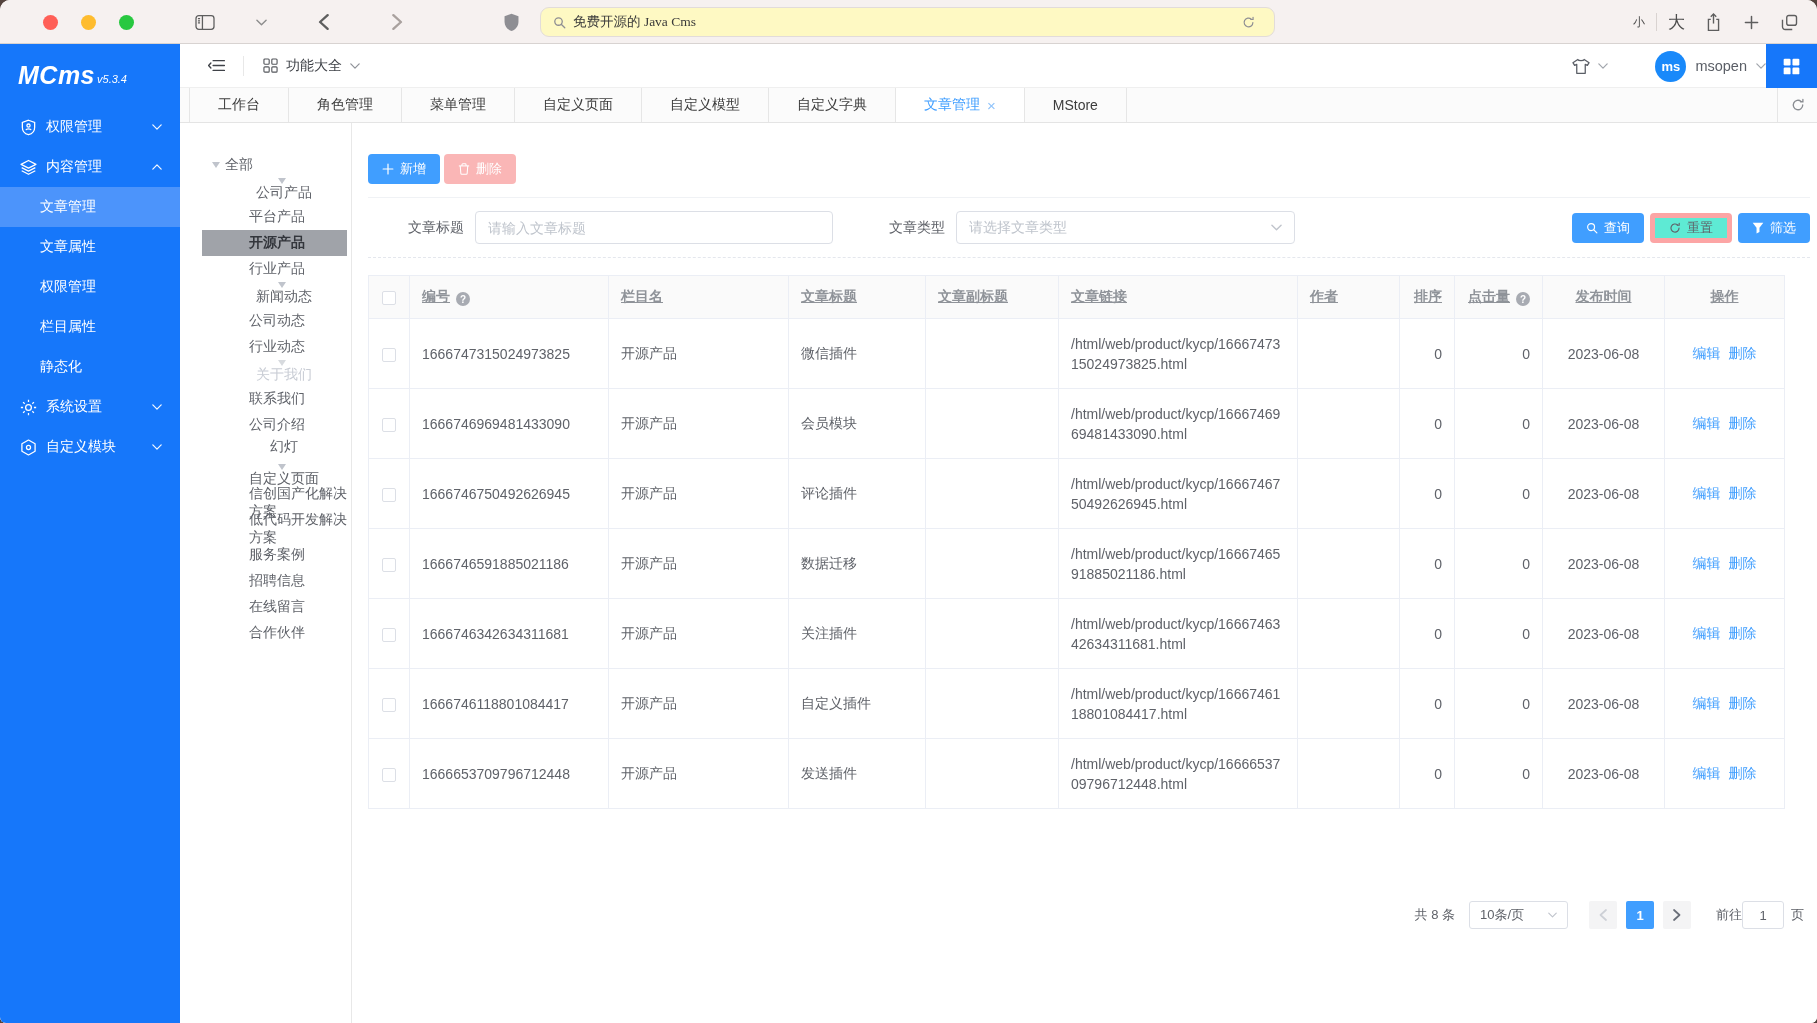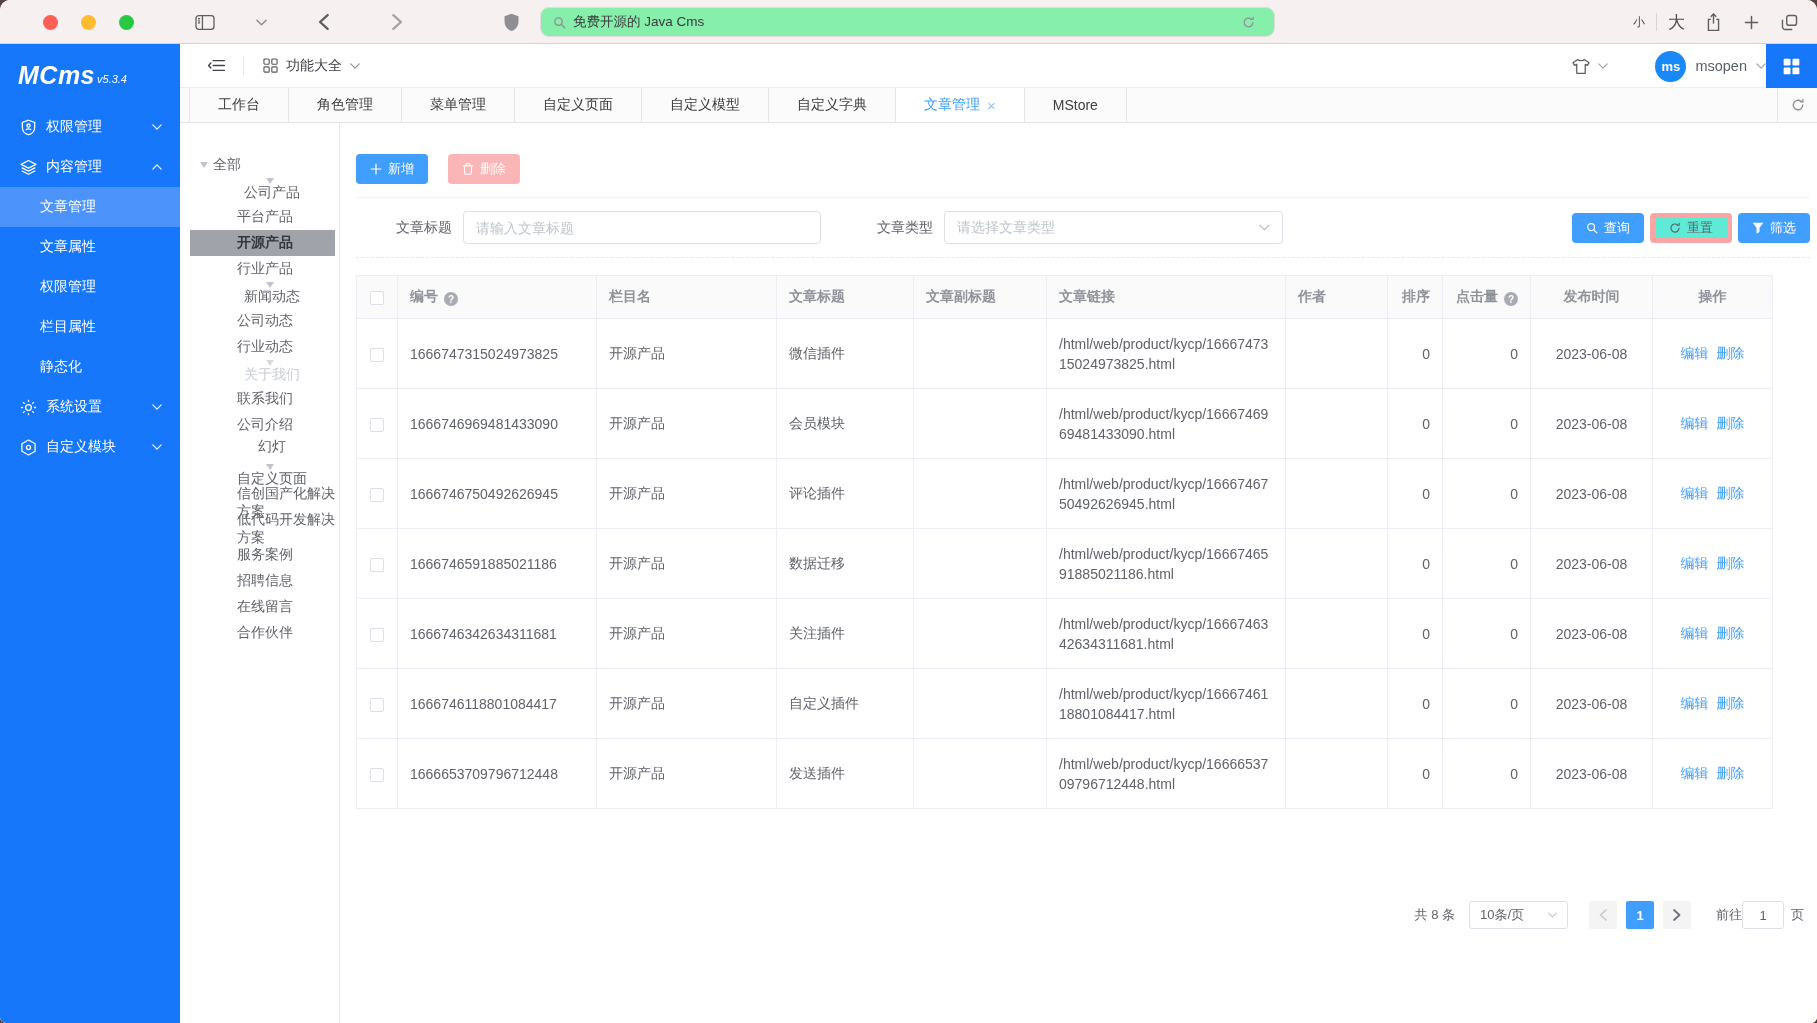--- a/index.html
+++ b/index.html
@@ -15,23 +15,23 @@
   .chrome { height:44px; background:#f6f1f0; border-bottom:1px solid #d8d3d1; position:relative; }
   .traffic { position:absolute; left:43px; top:15px; display:flex; gap:23px; }
   .dot { width:15px; height:15px; border-radius:50%; }
   .dot-red { background:#ff5f57; } .dot-yellow { background:#febc2e; } .dot-green { background:#28c840; }
   .chrome-ic { position:absolute; top:0; height:44px; display:flex; align-items:center; color:#5e5e5e; }
   .ic-panel { left:195px; width:22px; } .ic-panel .icn{width:20px;height:15px;}
   .ic-chev { left:256px; width:12px; color:#8c8c8c; } .ic-chev .icn{width:11px;height:7px;}
   .ic-back { left:318px; } .ic-back .icn{width:11px;height:18px;}
   .ic-fwd { left:392px; color:#a9a19e; } .ic-fwd .icn{width:11px;height:18px;}
   .ic-shield { left:503px; color:#8e8e93; } .ic-shield .icn{width:17px;height:19px;}
-  .addr-field { position:absolute; left:540px; top:7px; width:735px; height:30px; background:#86efac;
+  .addr-field { position:absolute; left:540px; top:7px; width:735px; height:30px; background:#fef9c3;
                 border:1px solid #e2dcda; border-radius:9px; display:flex; align-items:center;
-                padding:0 12px; color:#3a3a3a; font-size:13.5px; }
+                padding:0 12px; color:#3a3a3a; font-size:13.5px;font-family:Liberation Serif, serif; }
   .addr-field .icn { width:13px; height:13px; color:#8e8e93; margin-right:7px; flex:none; }
   .addr-text { flex:1; }
   .addr-reload { width:14px; height:14px; color:#8e8e93; flex:none; }
   .tx-size { position:absolute; top:0; height:44px; display:flex; align-items:center; color:#4d4d4d; }
   .tx-small { left:1633px; font-size:12px; }
   .tx-large { left:1668px; font-size:17px; }
   .vbar { position:absolute; left:1656px; top:13px; width:1px; height:18px; background:#d9d3d1; }
   .ic-share { left:1705px; } .ic-share .icn{width:17px;height:19px;}
   .ic-plus { left:1744px; } .ic-plus .icn{width:15px;height:15px;}
   .ic-tabs { left:1781px; } .ic-tabs .icn{width:17px;height:17px;}
@@ -80,35 +80,35 @@
          border-right:1px solid #e6e6e6; background:transparent; gap:7px; }
   .tab:first-child { border-left:1px solid #e6e6e6; }
   .tab.active { background:#fff; color:#409eff; }
   .tab-close { color:#8fc3fb; font-size:15px; line-height:1; }
   .tab-refresh { position:absolute; right:0; top:0; width:40px; height:34px; border-left:1px solid #e6e6e6;
                  display:flex; align-items:center; justify-content:center; color:#8a8d92; }
   .tab-refresh .icn { width:14px; height:14px; }
 
   
   .workspace { flex:1; display:flex; min-height:0; }
-  .tree-panel { width:160px; flex:none; border-right:1px solid #e8e8e8; padding-top:29px; overflow:hidden; }
+  .tree-panel { width:160px; flex:none; border-right:1px solid #e8e8e8; padding-top:29px; overflow:hidden;margin-left:12px; }
   .tnode { height:26px; display:flex; align-items:center; font-size:14px; color:#5f6269; }
   .tnode .texp { width:0; height:0; border-left:4.5px solid transparent; border-right:4.5px solid transparent;
                  border-top:6px solid #c0c4cc; margin-right:5px; flex:none; }
   .tnode .texp.hidden { border:none; width:9px; height:0; }
   .tnode.lv0 { padding-left:20px; }
   .tnode.lv1 { padding-left:25px;flex-direction:column; }
   .tnode.lv2 { padding-left:43px; }
   .tnode.selected { background:#a0a3a9; color:#33363c; font-weight:bold;
                     margin-left:10px; margin-right:4px; padding-left:33px; }
   .tnode.muted { color:#c8ccd4; } .tnode.muted .texp { border-top-color:#d7dade; }
 
   .content { flex:1; padding:0 7px 0 16px; min-width:0; }
 
-  .toolbar { padding:31px 0 13px; border-bottom:1px solid #f0f2f5; display:flex; gap:20px; }
+  .toolbar { padding:31px 0 13px; border-bottom:1px solid #f0f2f5; display:flex; gap:4px; }
   .btn { height:30px; border-radius:4px; font-size:13px; display:inline-flex; align-items:center;
          gap:6px; padding:0 14px; border:none; color:#fff; }
   .btn .icn { width:12px; height:12px; }
   .btn-add { background:#409eff; }
   .btn-del { background:#fab6b6; }
 
   .filterbar { height:60px; display:flex; align-items:center; border-bottom:1px dashed #e4e7ed;
                padding-left:40px; font-size:14px; color:#5f6269; }
   .f-label { margin-right:11px; }
   .f-input { width:358px; height:33px; border:1px solid #dcdfe6; border-radius:4px; padding:0 12px;
@@ -118,21 +118,21 @@
               display:flex; align-items:center; justify-content:space-between; color:#bfc4cc; font-size:14px; }
   .f-select .chev { width:11px; height:7px; color:#c0c4cc; }
   .f-gap { width:56px; }
   .f-actions { margin-left:auto; display:flex; gap:6px; }
   .btn-ghost { background:#5eead4; border:5px solid #fca5a5; color:#5f6269; }
 
   
   .tablewrap { margin-top:17px; }
   table.grid { border-collapse:collapse; table-layout:fixed; width:1416px; font-size:14px; }
   .grid th, .grid td { border:1px solid #ebeef5; padding:0 12px; }
-  .grid th { height:43px; background:#fafafa; color:#8f9399; font-weight:bold; }
+  .grid th { height:43px; background:#fafafa; color:#8f9399; font-weight:bold;text-decoration:underline; }
   .grid td { height:70px; color:#5f6269; }
   .t-left { text-align:left; } .t-right { text-align:right; } .t-center { text-align:center; }
   .c-check { text-align:center; padding:0 !important; }
   .checkbox { width:14px; height:14px; border:1px solid #dcdfe6; border-radius:2px; background:#fff;
               display:inline-block; vertical-align:middle; }
   .qicon { width:14px; height:14px; border-radius:50%; background:#a8abb2; color:#fff; font-size:10px;
            font-weight:bold; display:inline-flex; align-items:center; justify-content:center;
            margin-left:6px; vertical-align:-2px; }
   .c-link div { line-height:20px; word-break:break-all; }
   .oplink { color:#409eff; text-decoration:none; margin:0 4px; }

